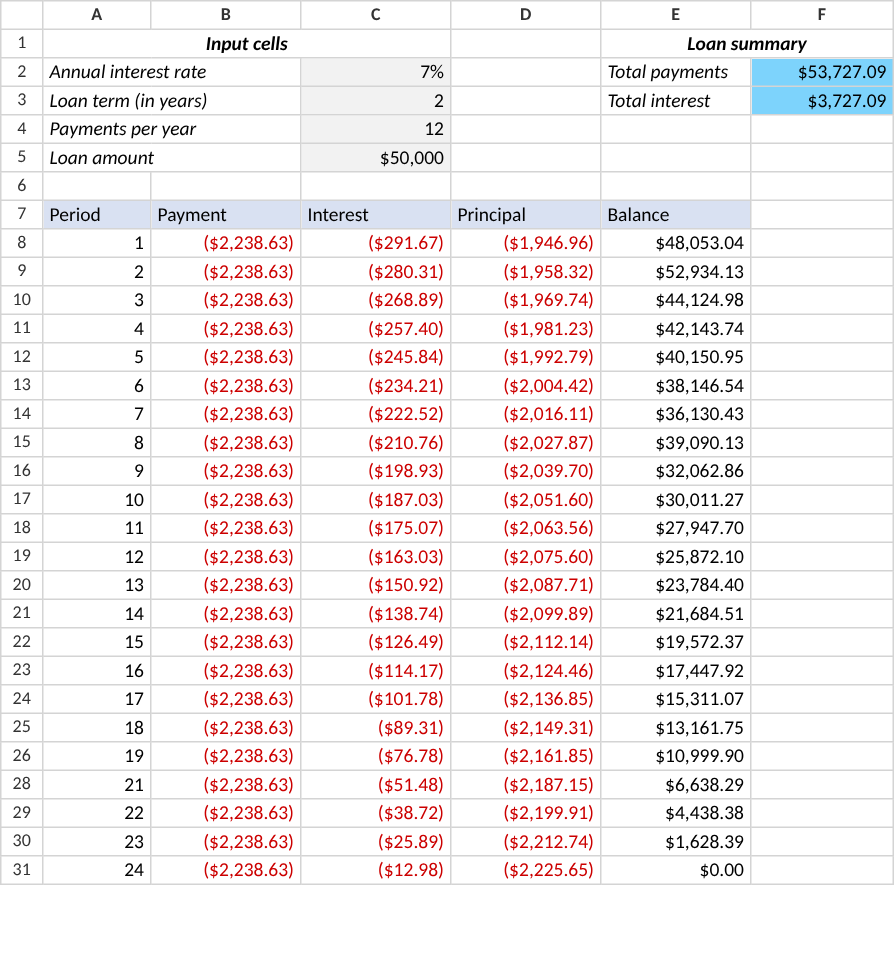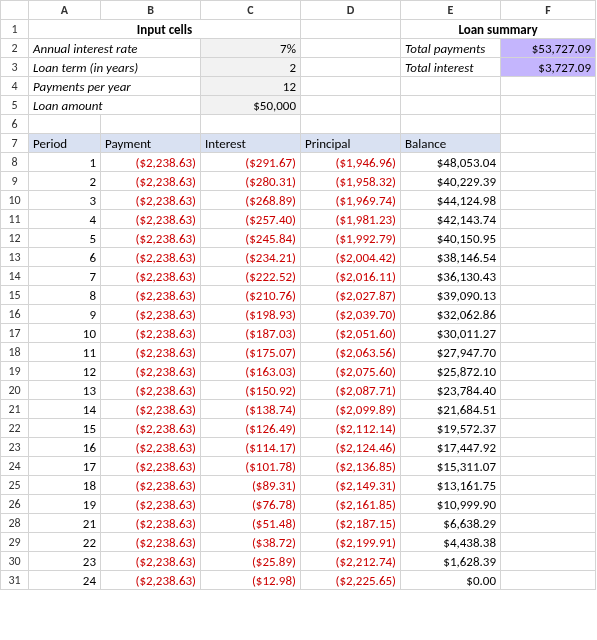--- a/index.html
+++ b/index.html
@@ -40,28 +40,29 @@
   }
   .corner {
     background: #fff;
     border: 1px solid #d4d4d4;
   }
   .italic { font-style: italic; }
   .right { text-align: right; }
   .left { text-align: left; }
   .red { color: #cc0000; }
   .title-merge {
+    font-style: italic;
     font-weight: bold;
     text-align: center;
   }
   .input-box {
     background: #f2f2f2;
   }
   .summary-box {
-    background: #c4b5fd;
+    background: #7dd3fc;
     padding-left: 20px;
   }
   .header-row td {
     background: #d9e1f2;
     font-weight: normal;
   }
   .colA { width: 72px; }
   .colB { width: 100px; }
   .colC { width: 100px; }
   .colD { width: 100px; }
@@ -148,21 +149,21 @@
         <td class="right red">($1,946.96)</td>
         <td class="right">$48,053.04</td>
         <td></td>
       </tr>
       <tr>
         <td class="row-header">9</td>
         <td class="right">2</td>
         <td class="right red">($2,238.63)</td>
         <td class="right red">($280.31)</td>
         <td class="right red">($1,958.32)</td>
-        <td class="right">$40,229.39</td>
+        <td class="right">$52,934.13</td>
         <td></td>
       </tr>
       <tr>
         <td class="row-header">10</td>
         <td class="right">3</td>
         <td class="right red">($2,238.63)</td>
         <td class="right red">($268.89)</td>
         <td class="right red">($1,969.74)</td>
         <td class="right">$44,124.98</td>
         <td></td>

